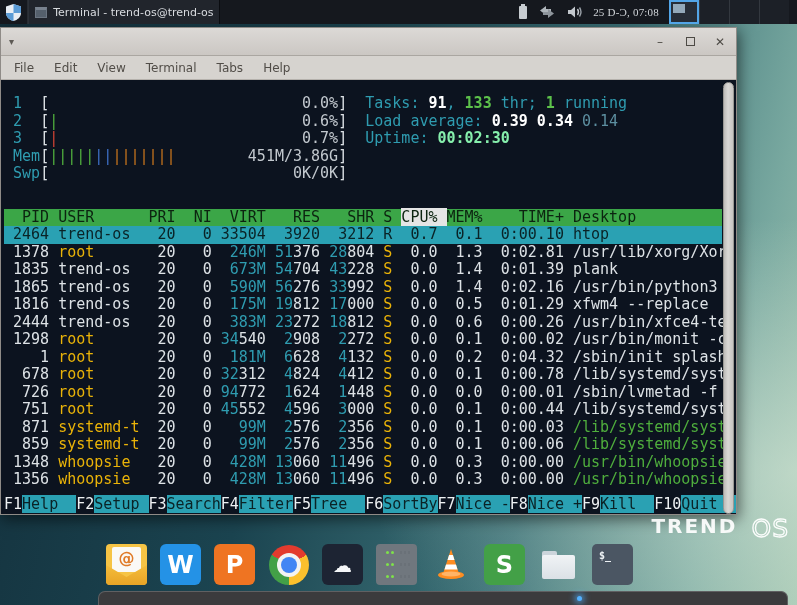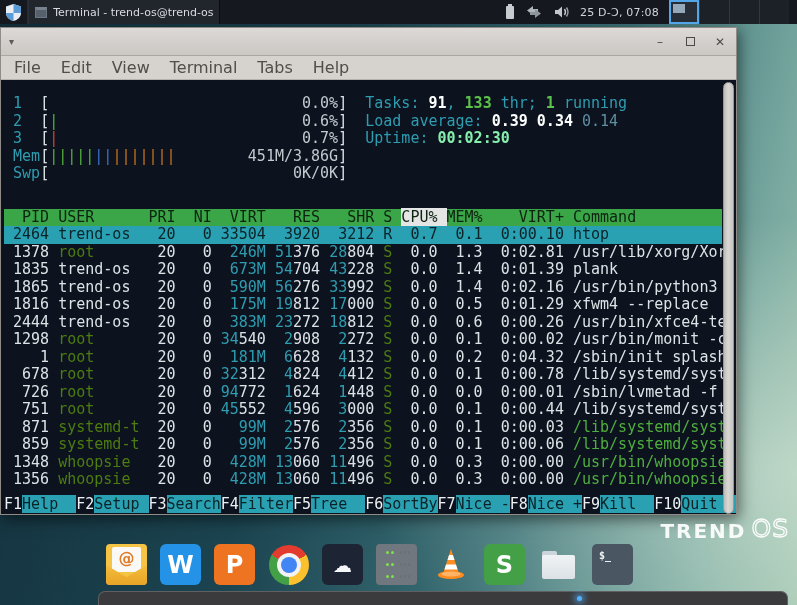--- a/index.html
+++ b/index.html
@@ -17,50 +17,50 @@
            display:flex; align-items:center; color:#cfd3d7; font-size:11px; z-index:30; }
   .panel .sep { width:1px; height:24px; background:#04050a; border-right:1px solid #272b31; }
   .pbtn { display:flex; align-items:center; height:24px; padding:0 6px; }
   .taskbtn { display:flex; align-items:center; gap:6px; width:192px; height:24px; padding:0 6px;
              background:#21252c; border-left:1px solid #2b3038; border-right:1px solid #0a0c10; }
   .task-ico { width:14px; height:11px; background:#55606c; border:1px solid #6c7682; border-top:3px solid #78828e; }
   .taskbtn span { white-space:nowrap; overflow:hidden; text-overflow:clip; font-size:11px; color:#d8dbdf; }
   .ptray { margin-left:auto; display:flex; align-items:center; gap:10px; padding-right:8px; }
   .batt { width:8px; height:13px; background:#c7ccd1; border-radius:1px; position:relative; }
   .batt::before { content:""; position:absolute; top:-2px; left:2px; width:4px; height:2px; background:#c7ccd1; }
-  .clock { font-size:11px; color:#d2d6da; letter-spacing:.2px; }
+  .clock { font-size:11px; color:#d2d6da; letter-spacing:.2px;font-family:Liberation Serif, serif; }
   .pager { display:flex; height:24px; }
   .pager .cell { width:30px; height:24px; background:#1c2027; border-left:1px solid #33383f; position:relative; }
   .pager .cell.active { background:#262d37; border:2px solid #53a6e8; }
   .pager .cell.active .mini { position:absolute; left:2px; top:2px; width:12px; height:9px; background:#93a9ba; }
 
   
   .win { position:absolute; left:0; top:27px; width:737px; height:488px;
          border:1px solid #8f8b87; background:#0c131f; box-shadow:2px 4px 14px rgba(0,0,0,.55); }
   .titlebar { height:28px; background:linear-gradient(#dcd9d6,#cbc7c3); border-bottom:1px solid #aaa6a1;
               display:flex; align-items:center; padding:0 8px; position:relative; }
   .titlebar .dd { color:#5d5954; font-size:10px; }
   .title { position:absolute; left:0; right:0; text-align:center; font-weight:bold; font-size:13px; color:#3a3733; }
   .winbtns { margin-left:auto; display:flex; gap:14px; z-index:2; }
   .wbtn { width:16px; height:16px; display:flex; align-items:center; justify-content:center;
           color:#4d4a45; font-size:12px; line-height:1; }
   .wbtn .sq { width:9px; height:9px; border:1.5px solid #4d4a45; }
   .menubar { height:24px; background:#d6d3cf; border-bottom:1px solid #b5b1ac;
              display:flex; align-items:center; gap:2px; padding:0 4px; }
-  .menuitem { font-size:16px; color:#514d48; padding:3px 9px; }
+  .menuitem { font-size:12px; color:#514d48; padding:3px 9px; }
 
   
   .htop { position:absolute; left:1px; right:14px; top:53px; bottom:1px;
           font-family:"DejaVu Sans Mono","Liberation Mono",monospace;
           font-size:15px; line-height:17.5px; color:#dde2e6;
           padding:14px 0 0 2px; display:flex; flex-direction:column; }
   .ht-line { height:17.5px; white-space:pre; }
   .spacer1 { height:26px; }
   .grow { flex:1; }
-  .c-white { color:#dde2e6; } .c-grey { color:#4d7c0f;margin-top:30px; }
+  .c-white { color:#dde2e6; } .c-grey { color:#eab308;margin-top:30px; }
   .c-cyan  { color:#2f9cb0; } .c-bcyan { color:#86efac; font-weight:bold; }
   .c-dimcyan { color:#5d8fa0; }
   .c-green { color:#4fae3d; } .c-bgreen { color:#5dc24b; font-weight:bold; }
   .c-bwhite{ color:#ffffff; font-weight:bold; }
   .c-red { color:#cc4233; } .c-blue { color:#3d6fc4; } .c-orange { color:#c4731c; }
   .c-val { color:#c2c8ce; }
   .hdr { background:#3ba647; color:#0c2410; }
   .hdr span { color:#0c2410; }
   .hdr .sortcol { background:#e5e5e5; }
   .row.sel { background:#2aa1b3; }
@@ -98,21 +98,21 @@
   .folder .tab { position:absolute; left:4px; top:7px; width:15px; height:6px; background:#ccd5db; border-radius:2px 2px 0 0; }
   .term { background:#4b5663; border-radius:5px; align-items:flex-start; justify-content:flex-start; }
   .term b { color:#eef2f5; font-family:"DejaVu Sans Mono",monospace; font-size:10px; margin:6px 0 0 7px; }
 
   .shelf { position:absolute; left:98px; right:9px; top:591px; height:14px; background:#3b3b3d;
            border:1px solid #606062; border-bottom:none; border-radius:7px 7px 0 0; z-index:5; }
   .shelf .dot { position:absolute; left:478px; top:4px; width:5px; height:5px; border-radius:50%;
                 background:#53b1ff; box-shadow:0 0 7px 2px rgba(83,177,255,.85); }
 
   .oslogo { position:absolute; right:8px; top:514px; color:rgba(255,255,255,.92);
-            font-size:20px; font-weight:bold; letter-spacing:2px; display:flex; align-items:flex-end; gap:5px;margin-left:40px; }
+            font-size:20px; font-weight:bold; letter-spacing:2px; display:flex; align-items:flex-start; gap:14px;margin-left:40px; }
   .oslogo .os { font-weight:normal; font-size:25px; letter-spacing:1px; color:transparent;
                 -webkit-text-stroke:1.3px rgba(255,255,255,.95); }
 </style>
 </head>
 <body>
 
 <div class="panel">
   <div class="pbtn">
     <svg width="15" height="17" viewBox="0 0 15 17">
       <path d="M7.5 0 L15 2.5 V9 C15 13 11.5 16 7.5 17 C3.5 16 0 13 0 9 V2.5 Z" fill="#e9eef4"></path>
@@ -166,21 +166,21 @@
       <div class="menuitem">Tabs</div>
       <div class="menuitem">Help</div>
     </div>
   <div class="htop" id="htop">
       <div class="ht-line"><span class="c-cyan"> 1  </span><span class="c-white">[</span><span class="c-val">                            0.0%</span><span class="c-white">]</span><span class="c-white">  </span><span class="c-cyan">Tasks: </span><span class="c-bwhite">91</span><span class="c-cyan">, </span><span class="c-bgreen">133</span><span class="c-cyan"> thr; </span><span class="c-bgreen">1</span><span class="c-cyan"> running</span></div>
       <div class="ht-line"><span class="c-cyan"> 2  </span><span class="c-white">[</span><span class="c-green">|</span><span class="c-val">                           0.6%</span><span class="c-white">]</span><span class="c-white">  </span><span class="c-cyan">Load average: </span><span class="c-bwhite">0.39 </span><span class="c-bwhite">0.34 </span><span class="c-dimcyan">0.14</span></div>
       <div class="ht-line"><span class="c-cyan"> 3  </span><span class="c-white">[</span><span class="c-red">|</span><span class="c-val">                           0.7%</span><span class="c-white">]</span><span class="c-white">  </span><span class="c-cyan">Uptime: </span><span class="c-bcyan">00:02:30</span></div>
       <div class="ht-line"><span class="c-cyan"> Mem</span><span class="c-white">[</span><span class="c-green">|</span><span class="c-green">|</span><span class="c-green">|</span><span class="c-green">|</span><span class="c-green">|</span><span class="c-blue">|</span><span class="c-blue">|</span><span class="c-orange">|</span><span class="c-orange">|</span><span class="c-orange">|</span><span class="c-orange">|</span><span class="c-orange">|</span><span class="c-orange">|</span><span class="c-orange">|</span><span class="c-val">        451M/3.86G</span><span class="c-white">]</span></div>
       <div class="ht-line"><span class="c-cyan"> Swp</span><span class="c-white">[</span><span class="c-val">                           0K/0K</span><span class="c-white">]</span></div>
       <div class="spacer1"></div>
-      <div class="ht-line hdr"><span>  PID USER      PRI  NI  VIRT   RES   SHR S </span><span class="sortcol">CPU% </span><span>MEM%    VIRT+ Command</span></div>
+      <div class="ht-line hdr"><span>  PID USER      PRI  NI  VIRT   RES   SHR S </span><span class="sortcol">CPU% </span><span>MEM%    TIME+ Desktop</span></div>
       <div class="ht-line row sel"><span class="c-white"> 2464 </span><span class="c-white">trend-os  </span><span class="c-white"> 20   0 </span><span class="c-cyan">33</span><span class="c-white">504</span><span class="c-white"> </span><span class="c-cyan"> 3</span><span class="c-white">920</span><span class="c-white"> </span><span class="c-cyan"> 3</span><span class="c-white">212</span><span class="c-white"> </span><span class="c-green">R</span><span class="c-white">  0.7  0.1  0:00.10 </span><span class="c-white">htop</span></div>
       <div class="ht-line row"><span class="c-white"> 1378 </span><span class="c-grey">root      </span><span class="c-white"> 20   0 </span><span class="c-cyan"> 246M</span><span class="c-white"> </span><span class="c-cyan">51</span><span class="c-white">376</span><span class="c-white"> </span><span class="c-cyan">28</span><span class="c-white">804</span><span class="c-white"> </span><span class="c-grey">S</span><span class="c-white">  0.0  1.3  0:02.81 </span><span class="c-white">/usr/lib/xorg/Xor</span></div>
       <div class="ht-line row"><span class="c-white"> 1835 </span><span class="c-white">trend-os  </span><span class="c-white"> 20   0 </span><span class="c-cyan"> 673M</span><span class="c-white"> </span><span class="c-cyan">54</span><span class="c-white">704</span><span class="c-white"> </span><span class="c-cyan">43</span><span class="c-white">228</span><span class="c-white"> </span><span class="c-grey">S</span><span class="c-white">  0.0  1.4  0:01.39 </span><span class="c-white">plank</span></div>
       <div class="ht-line row"><span class="c-white"> 1865 </span><span class="c-white">trend-os  </span><span class="c-white"> 20   0 </span><span class="c-cyan"> 590M</span><span class="c-white"> </span><span class="c-cyan">56</span><span class="c-white">276</span><span class="c-white"> </span><span class="c-cyan">33</span><span class="c-white">992</span><span class="c-white"> </span><span class="c-grey">S</span><span class="c-white">  0.0  1.4  0:02.16 </span><span class="c-white">/usr/bin/python3</span></div>
       <div class="ht-line row"><span class="c-white"> 1816 </span><span class="c-white">trend-os  </span><span class="c-white"> 20   0 </span><span class="c-cyan"> 175M</span><span class="c-white"> </span><span class="c-cyan">19</span><span class="c-white">812</span><span class="c-white"> </span><span class="c-cyan">17</span><span class="c-white">000</span><span class="c-white"> </span><span class="c-grey">S</span><span class="c-white">  0.0  0.5  0:01.29 </span><span class="c-white">xfwm4 --replace</span></div>
       <div class="ht-line row"><span class="c-white"> 2444 </span><span class="c-white">trend-os  </span><span class="c-white"> 20   0 </span><span class="c-cyan"> 383M</span><span class="c-white"> </span><span class="c-cyan">23</span><span class="c-white">272</span><span class="c-white"> </span><span class="c-cyan">18</span><span class="c-white">812</span><span class="c-white"> </span><span class="c-grey">S</span><span class="c-white">  0.0  0.6  0:00.26 </span><span class="c-white">/usr/bin/xfce4-te</span></div>
       <div class="ht-line row"><span class="c-white"> 1298 </span><span class="c-grey">root      </span><span class="c-white"> 20   0 </span><span class="c-cyan">34</span><span class="c-white">540</span><span class="c-white"> </span><span class="c-cyan"> 2</span><span class="c-white">908</span><span class="c-white"> </span><span class="c-cyan"> 2</span><span class="c-white">272</span><span class="c-white"> </span><span class="c-grey">S</span><span class="c-white">  0.0  0.1  0:00.02 </span><span class="c-white">/usr/bin/monit -c</span></div>
       <div class="ht-line row"><span class="c-white">    1 </span><span class="c-grey">root      </span><span class="c-white"> 20   0 </span><span class="c-cyan"> 181M</span><span class="c-white"> </span><span class="c-cyan"> 6</span><span class="c-white">628</span><span class="c-white"> </span><span class="c-cyan"> 4</span><span class="c-white">132</span><span class="c-white"> </span><span class="c-grey">S</span><span class="c-white">  0.0  0.2  0:04.32 </span><span class="c-white">/sbin/init splash</span></div>
       <div class="ht-line row"><span class="c-white">  678 </span><span class="c-grey">root      </span><span class="c-white"> 20   0 </span><span class="c-cyan">32</span><span class="c-white">312</span><span class="c-white"> </span><span class="c-cyan"> 4</span><span class="c-white">824</span><span class="c-white"> </span><span class="c-cyan"> 4</span><span class="c-white">412</span><span class="c-white"> </span><span class="c-grey">S</span><span class="c-white">  0.0  0.1  0:00.78 </span><span class="c-white">/lib/systemd/syst</span></div>
       <div class="ht-line row"><span class="c-white">  726 </span><span class="c-grey">root      </span><span class="c-white"> 20   0 </span><span class="c-cyan">94</span><span class="c-white">772</span><span class="c-white"> </span><span class="c-cyan"> 1</span><span class="c-white">624</span><span class="c-white"> </span><span class="c-cyan"> 1</span><span class="c-white">448</span><span class="c-white"> </span><span class="c-grey">S</span><span class="c-white">  0.0  0.0  0:00.01 </span><span class="c-white">/sbin/lvmetad -f</span></div>

